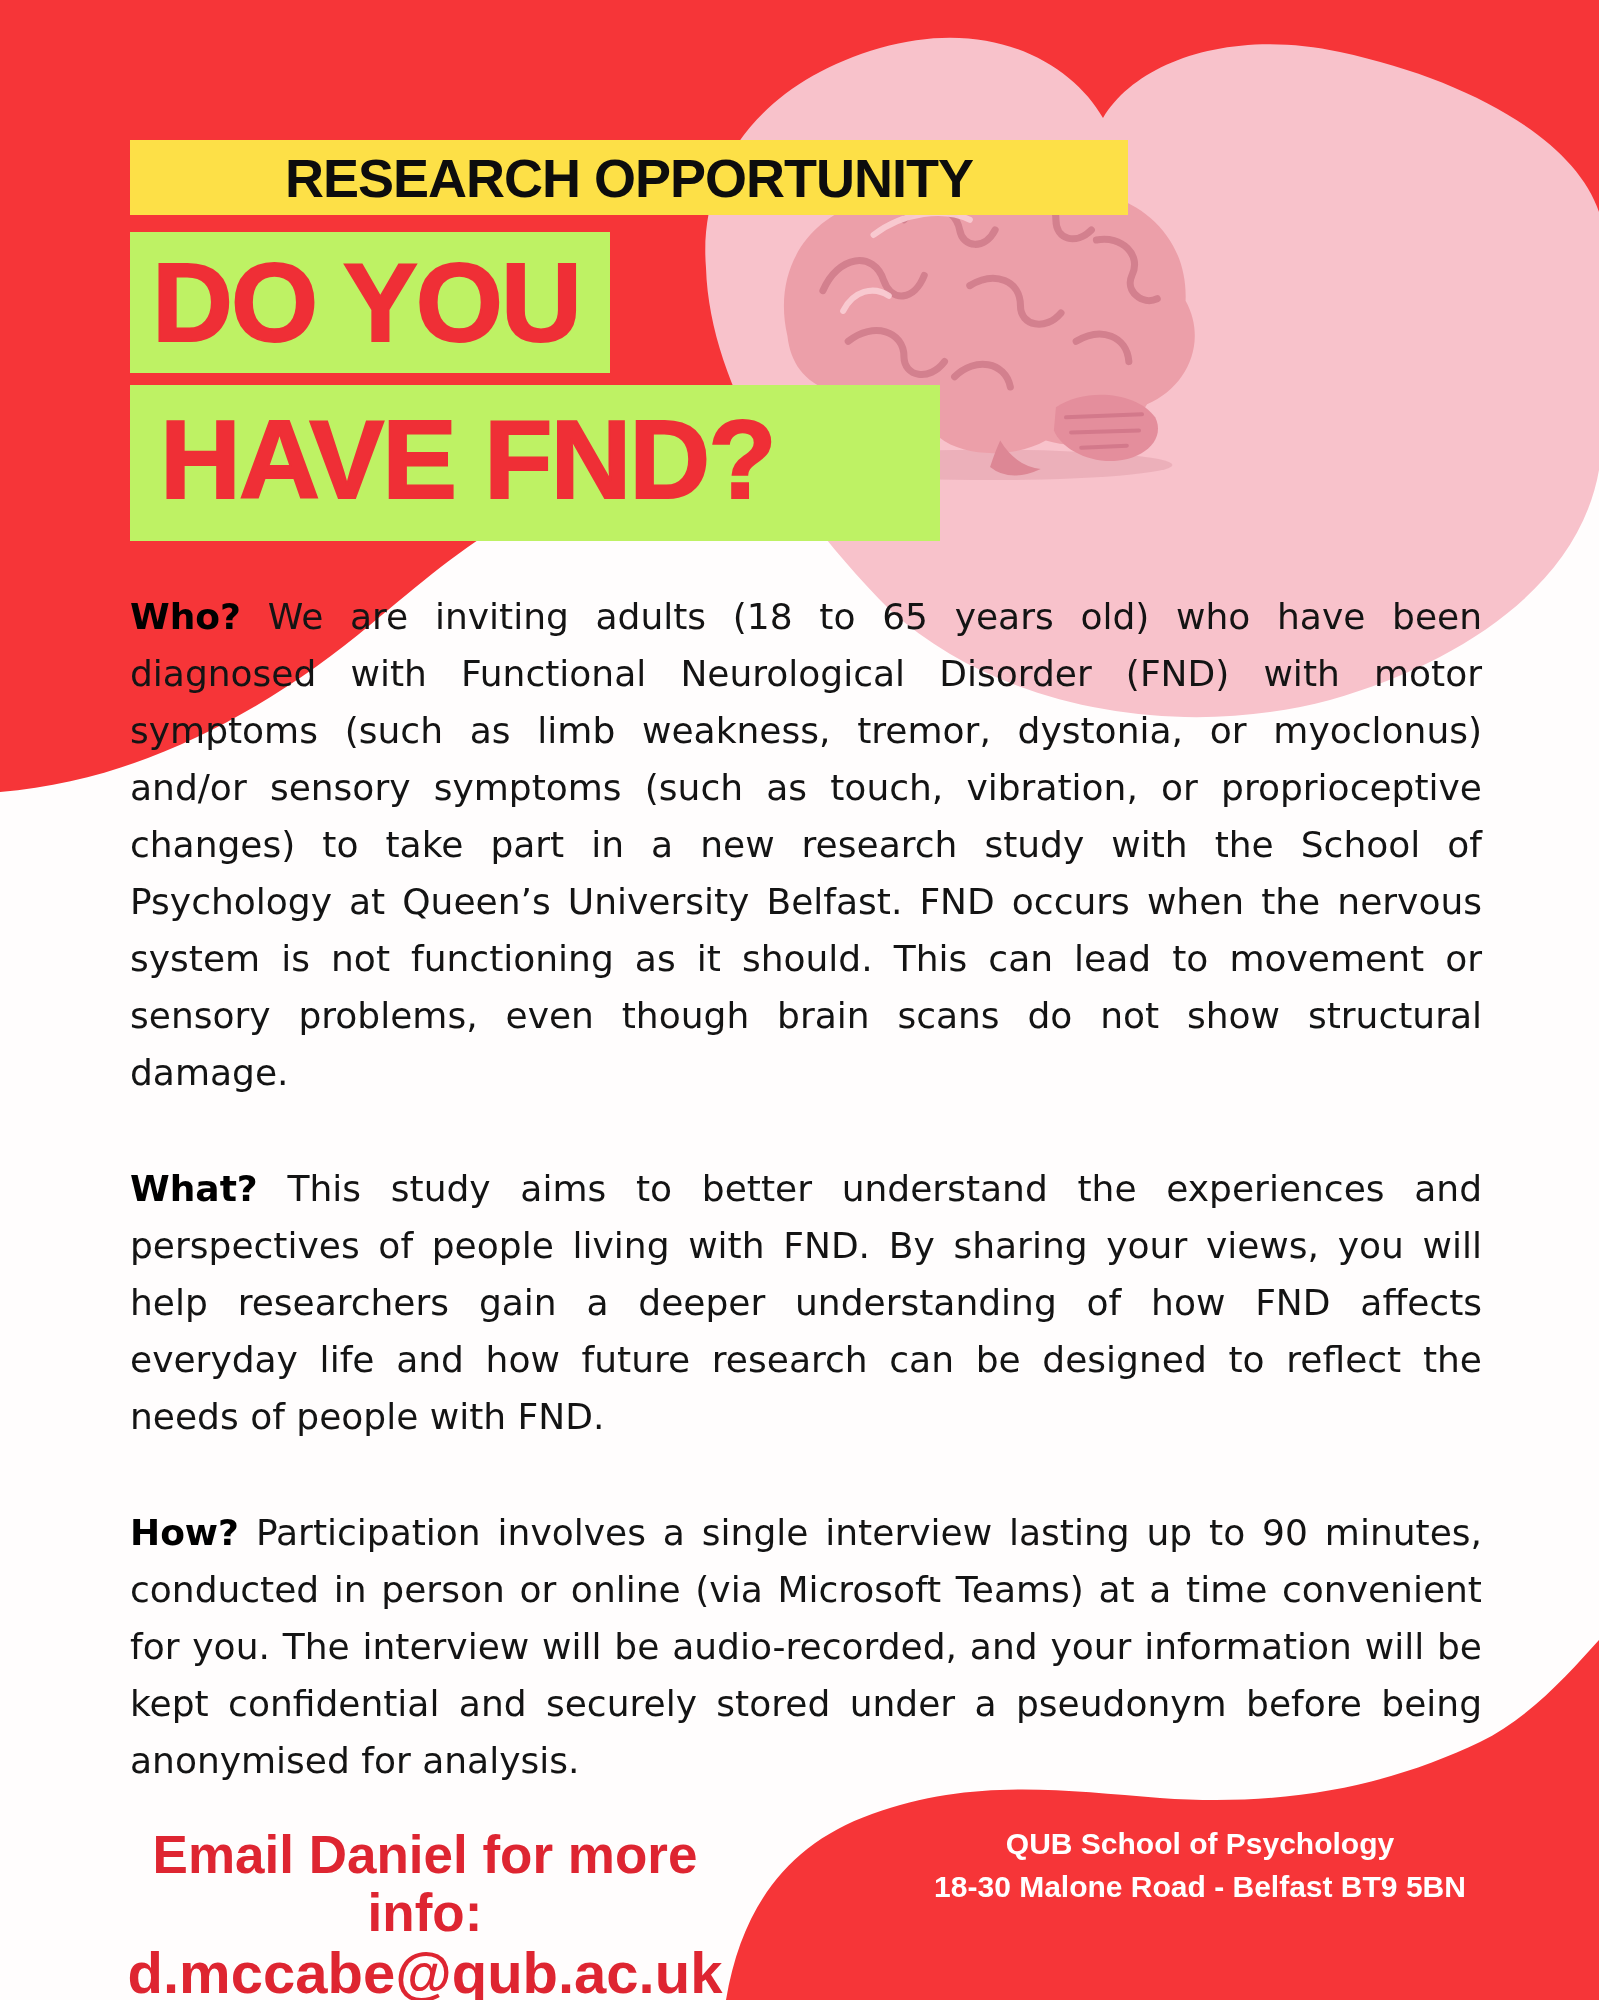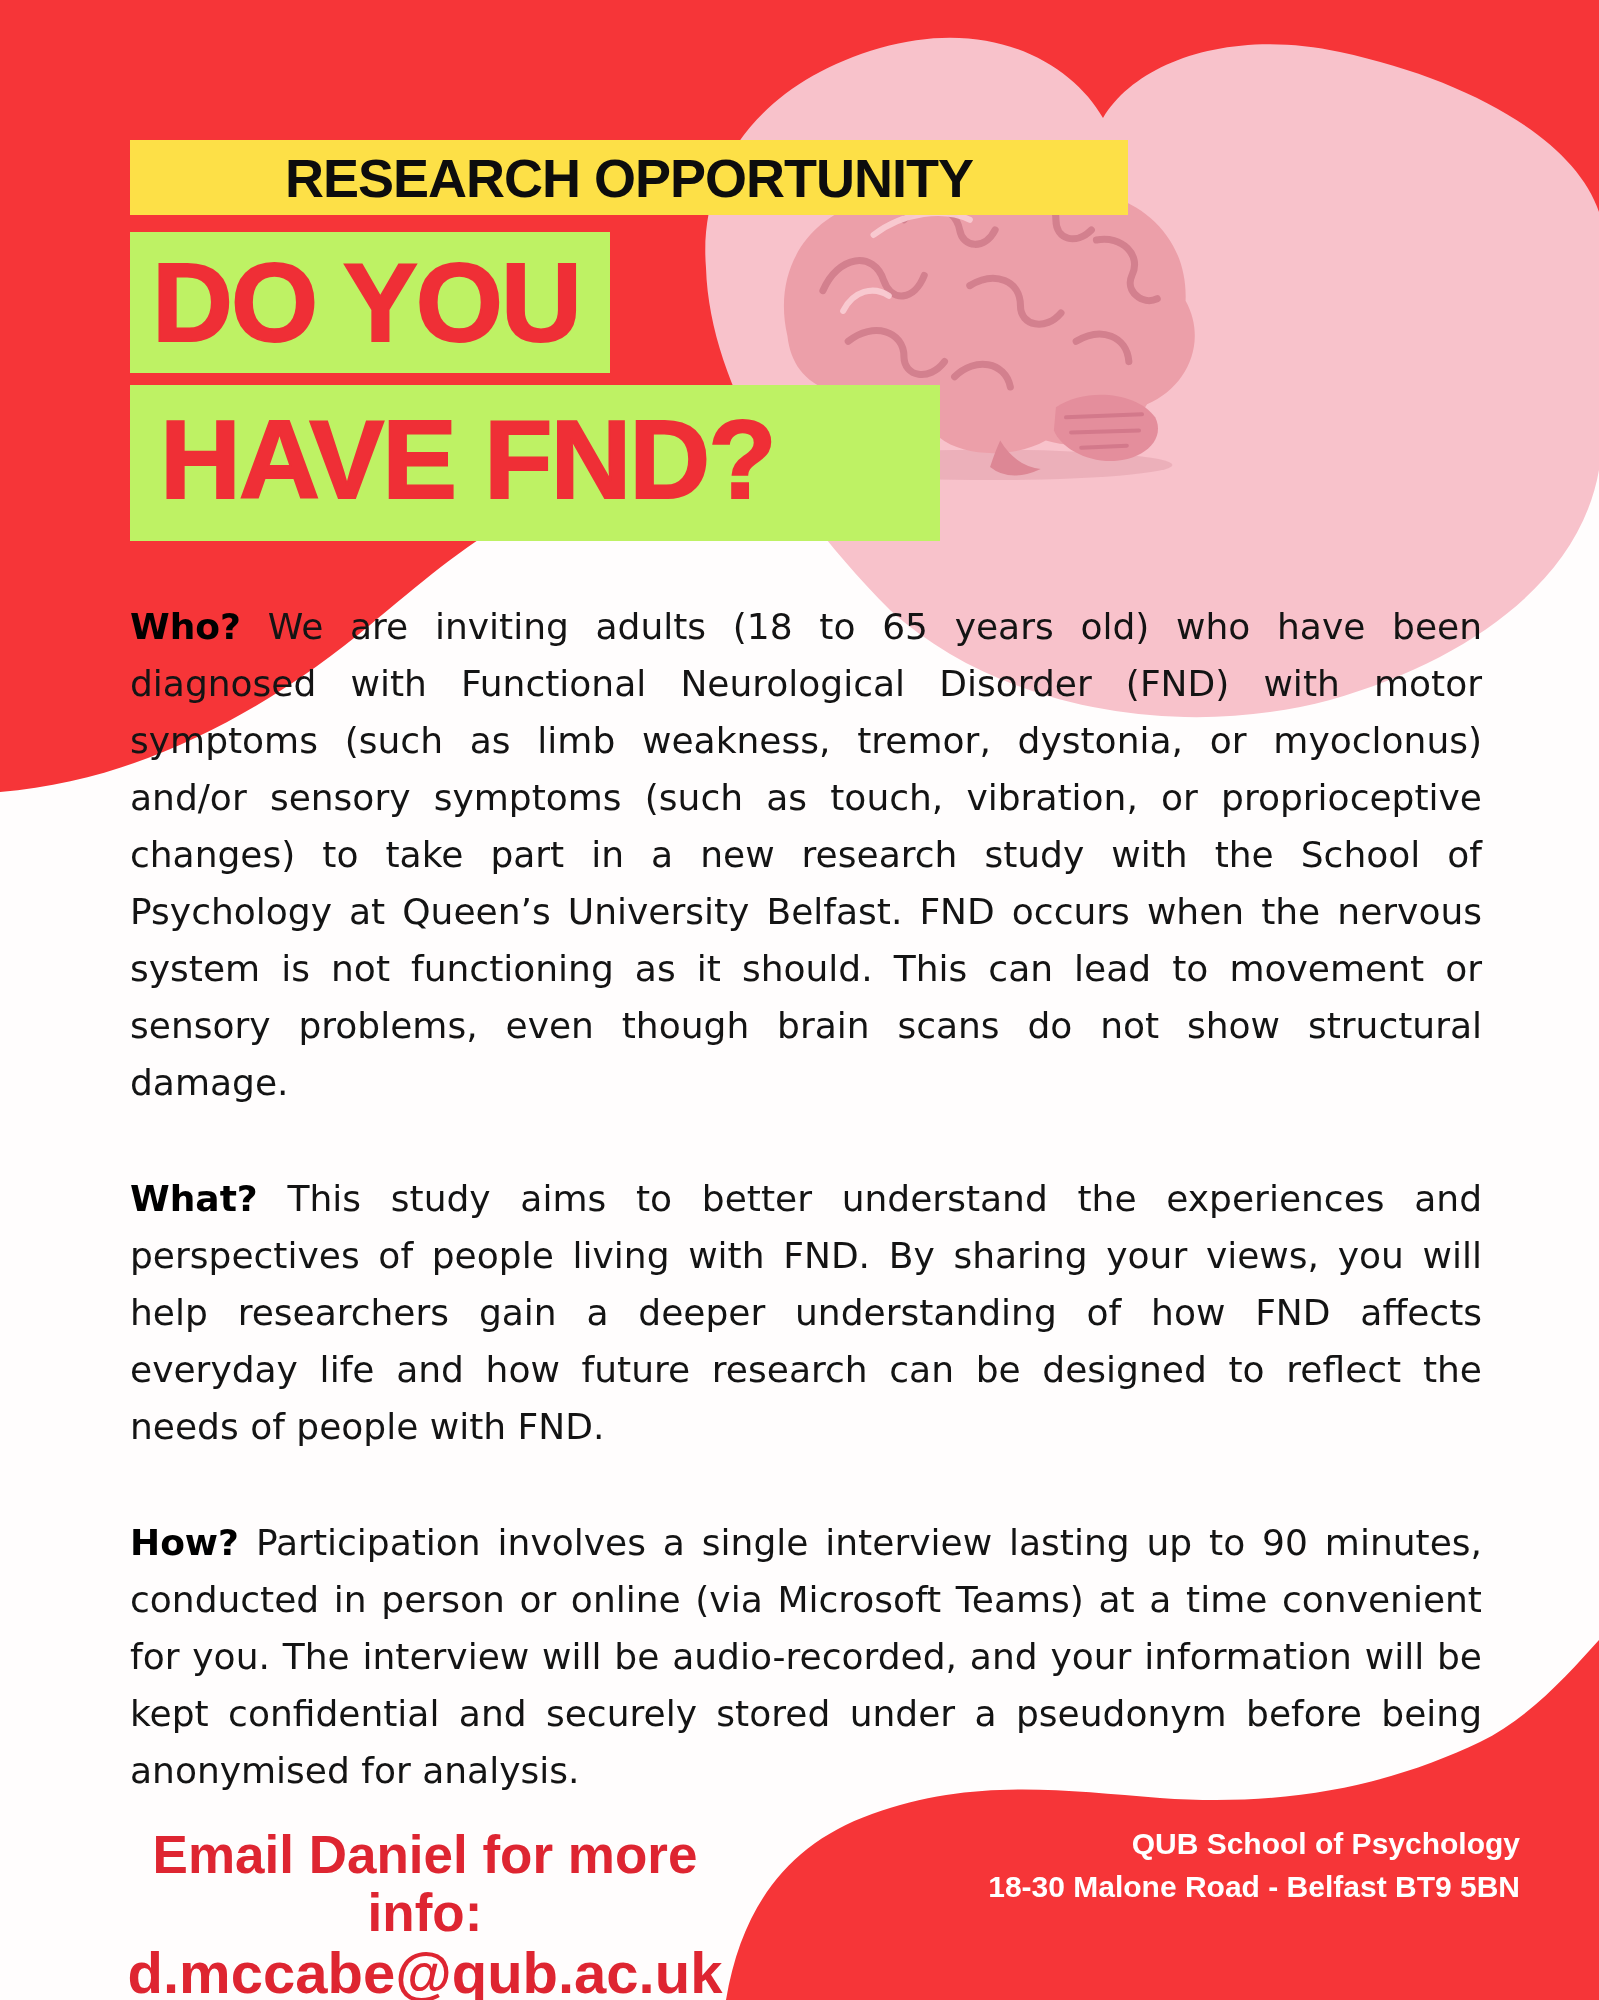--- a/index.html
+++ b/index.html
@@ -19,31 +19,31 @@
   
   .banner{left:130px;top:140px;width:998px;height:75px;background:#fde047;display:flex;align-items:center;justify-content:center;}
   .banner span{color:#0d0d0d;font-weight:bold;font-size:54px;letter-spacing:-1px;white-space:nowrap;}
 
   
   .hl{background:#bef264;color:#ef2f36;font-weight:bold;letter-spacing:-2px;white-space:nowrap;-webkit-text-stroke:2px #ef2f36;}
   .hl1{left:130px;top:232px;width:480px;height:141px;font-size:112px;line-height:141px;padding-left:22px;box-sizing:border-box;}
   .hl2{left:130px;top:385px;width:810px;height:156px;font-size:112px;line-height:150px;padding-left:30px;box-sizing:border-box;}
 
   
-  .para{left:130px;width:1352px;font-family:"DejaVu Sans","Liberation Sans",sans-serif;font-size:36px;line-height:57px;color:#141414;text-align:justify;margin-top:10px;}
+  .para{left:130px;width:1352px;font-family:"DejaVu Sans","Liberation Sans",sans-serif;font-size:36px;line-height:57px;color:#141414;text-align:justify;}
   .para .lead{font-weight:bold;color:#000;}
   .p1{top:588px;} .p2{top:1160px;} .p3{top:1504px;}
 
   
   .contact{left:110px;top:1826px;width:630px;text-align:center;color:#de2531;font-weight:bold;}
   .contact .l1{font-size:53px;line-height:58px;}
   .contact .l2{font-size:58px;line-height:62px;}
 
   
-  .address{left:880px;top:1822px;width:640px;text-align:right;color:#ffffff;font-weight:bold;font-size:30px;line-height:43px;}
+  .address{left:880px;top:1822px;width:640px;text-align:center;color:#ffffff;font-weight:bold;font-size:30px;line-height:43px;}
 </style>
 </head>
 <body>
 
 <div class="poster">
 
   <svg class="bg" width="1599" height="2000" viewBox="0 0 1599 2000">
     <path fill="#f63538" d="M0,0 L1599,0 L1599,222
          C1500,268 1340,330 1160,372
          C960,418 700,430 540,505

